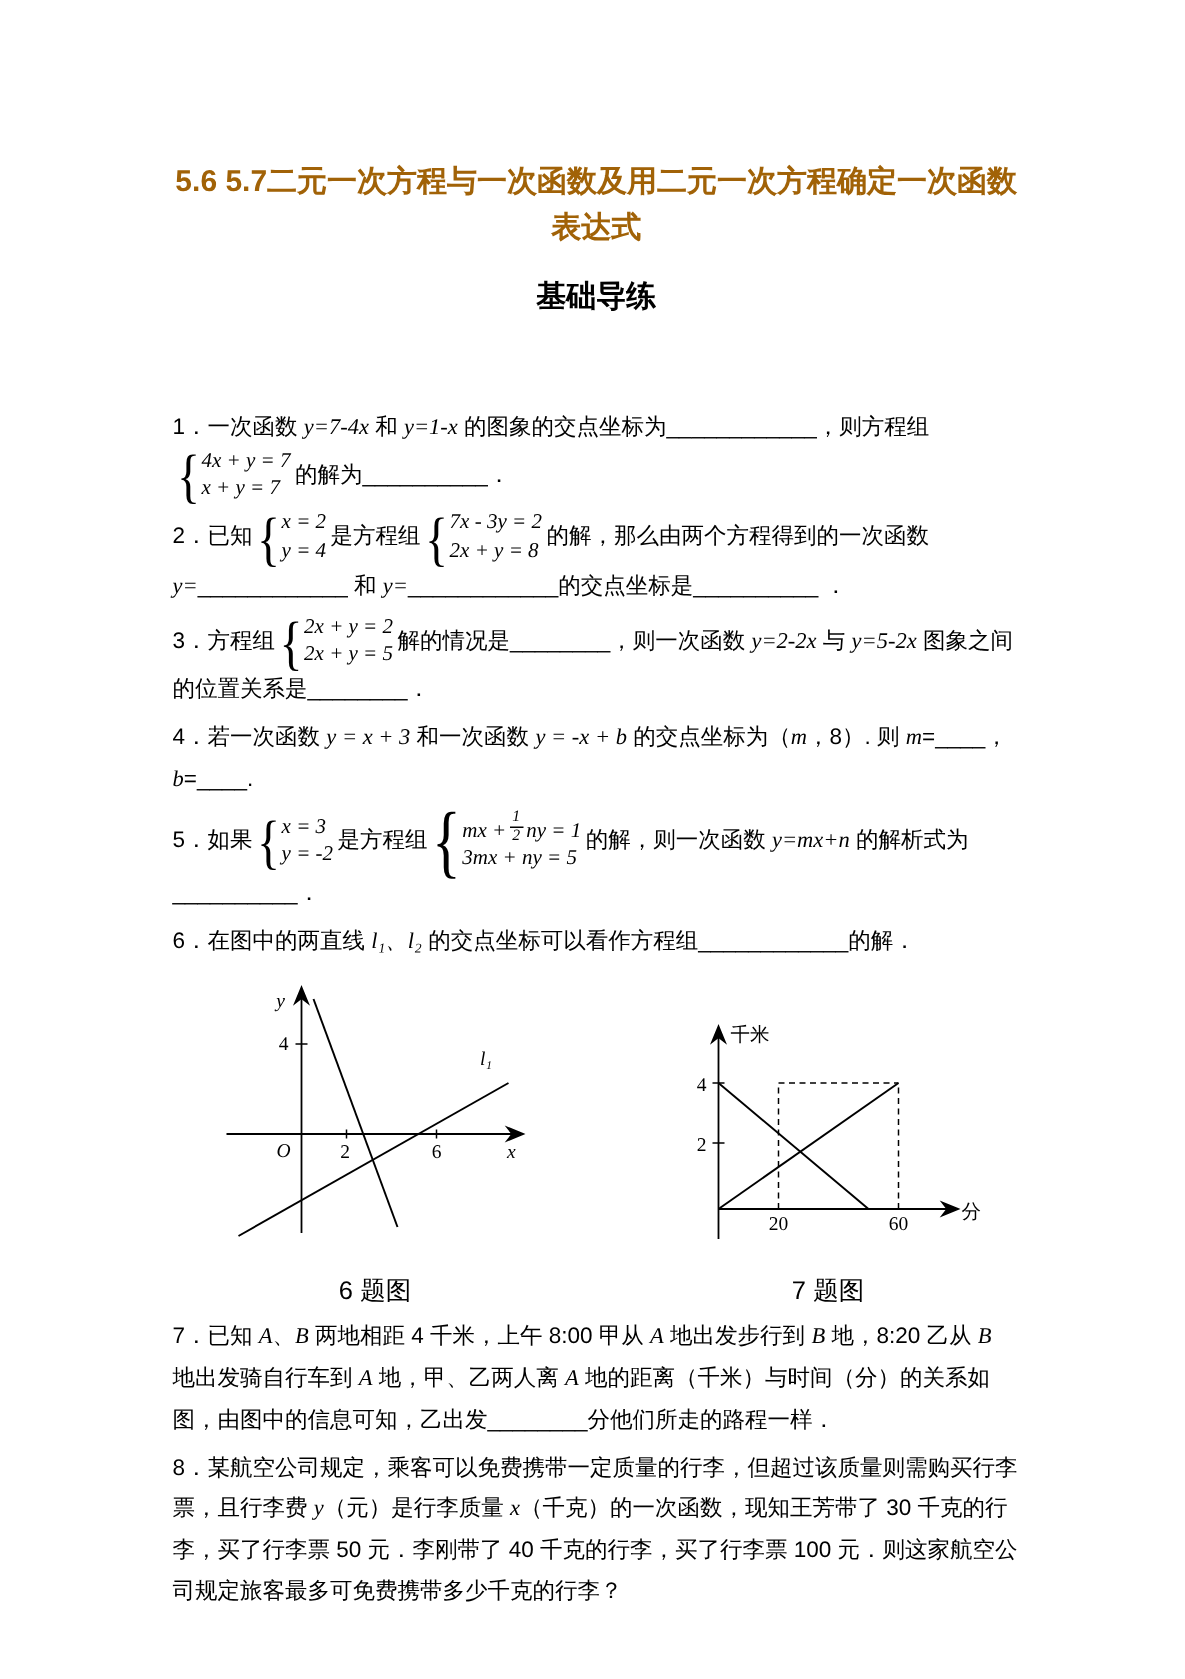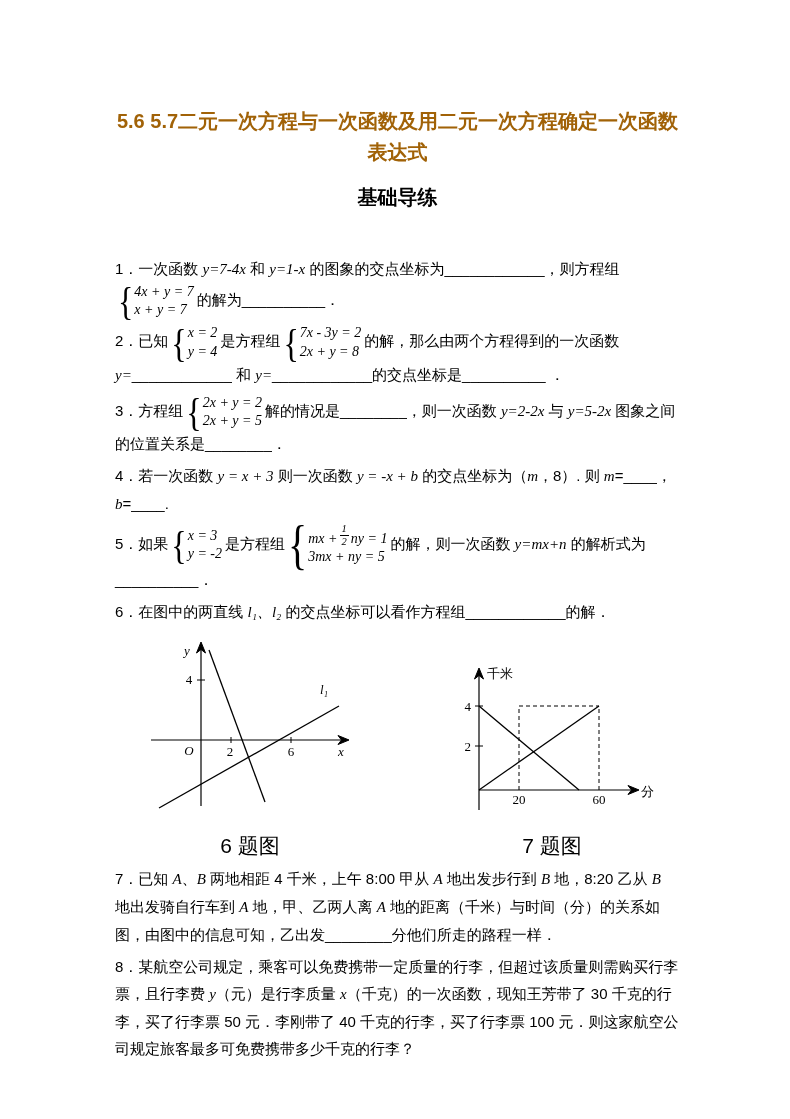--- a/index.html
+++ b/index.html
@@ -11,21 +11,21 @@
   .page { padding: 106px 110px 40px 115px; }
 
   .title {
     color: #8b2323; font-size: 20px; font-weight: bold; text-align: center;
     line-height: 1.55; margin: 0 0 16px 0;
   }
   .title span { display: block; }
   .subtitle { font-size: 20px; font-weight: bold; text-align: center; margin: 6px 0 0 0; }
 
   .prob { font-size: 15px; line-height: 1.8; margin: 5px 0; }
-  .prob.first { margin-top: 44px; }
+  .prob.first { margin-top: 60px; }
 
   .math { font-family: "Liberation Serif", "DejaVu Serif", serif; font-style: italic; }
 
   .sys { display: inline-flex; align-items: center; vertical-align: middle; margin: 0 3px; }
   .brace {
     font-family: "Liberation Serif", serif; font-style: normal;
     font-size: 32px; line-height: 1; transform: scaleY(1.25); transform-origin: center;
     margin-right: 1px; display: inline-block;
   }
   .brace.tall { font-size: 40px; transform: scaleY(1.35); }
@@ -37,21 +37,21 @@
     display: inline-flex; flex-direction: column; align-items: center; vertical-align: middle;
     font-size: 10.5px; line-height: 1.15; margin: 0 2px;
     font-family: "Liberation Serif", serif; font-style: italic;
   }
   .frac .num { border-bottom: 1px solid #000; padding: 0 2px; }
 
   .figures { display: flex; align-items: flex-end; margin: 8px 0 2px 0; }
   figure { margin: 0; }
   .fig6 { margin-left: 24px; }
   .fig7 { margin-left: 84px; }
-  figcaption { text-align: center; font-size: 21px; margin-top: 2px; }
+  figcaption { text-align: center; font-size: 17px; margin-top: 2px; }
 
   svg line, svg path.axis { stroke: #000; }
   svg text { font-family: "Liberation Serif", "DejaVu Serif", serif; font-size: 13px; fill: #000; }
   svg text.it { font-style: italic; }
   svg text.cjk { font-family: "Liberation Sans", sans-serif; font-size: 13px; }
 </style>
 </head>
 <body>
 
 <div class="page">
@@ -86,21 +86,21 @@
       </span><span>的解，那么由两个方程得到的一次函数 </span><span class="math">y=</span><span>____________ 和 </span><span class="math">y=</span><span>____________的交点坐标是__________ ．</span></p>
 
   <p class="prob"><span>3．方程组</span><span class="sys">
         <span class="brace">{</span>
         <span class="sys-lines">
           <span class="math">2x + y = 2</span>
           <span class="math">2x + y = 5</span>
         </span>
       </span><span>解的情况是________，则一次函数 </span><span class="math">y=2-2x</span><span> 与 </span><span class="math">y=5-2x</span><span> 图象之间的位置关系是________．</span></p>
 
-  <p class="prob"><span>4．若一次函数 </span><span class="math">y = x + 3</span><span> 则一次函数 </span><span class="math">y = -x + b</span><span> 的交点坐标为（</span><span class="math">m</span><span>，8）. 则 </span><span class="math">m</span><span>=____，</span><span class="math">b</span><span>=____.</span></p>
+  <p class="prob"><span>4．若一次函数 </span><span class="math">y = x + 3</span><span> 和一次函数 </span><span class="math">y = -x + b</span><span> 的交点坐标为（</span><span class="math">m</span><span>，8）. 则 </span><span class="math">m</span><span>=____，</span><span class="math">b</span><span>=____.</span></p>
 
   <p class="prob"><span>5．如果</span><span class="sys">
         <span class="brace">{</span>
         <span class="sys-lines">
           <span class="math">x = 3</span>
           <span class="math">y = -2</span>
         </span>
       </span><span>是方程组</span><span class="sys">
         <span class="brace tall">{</span>
         <span class="sys-lines">

